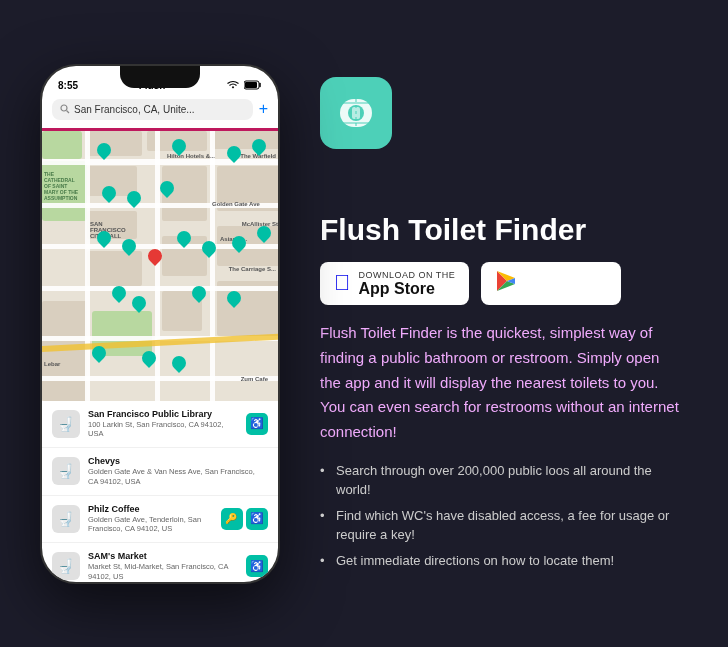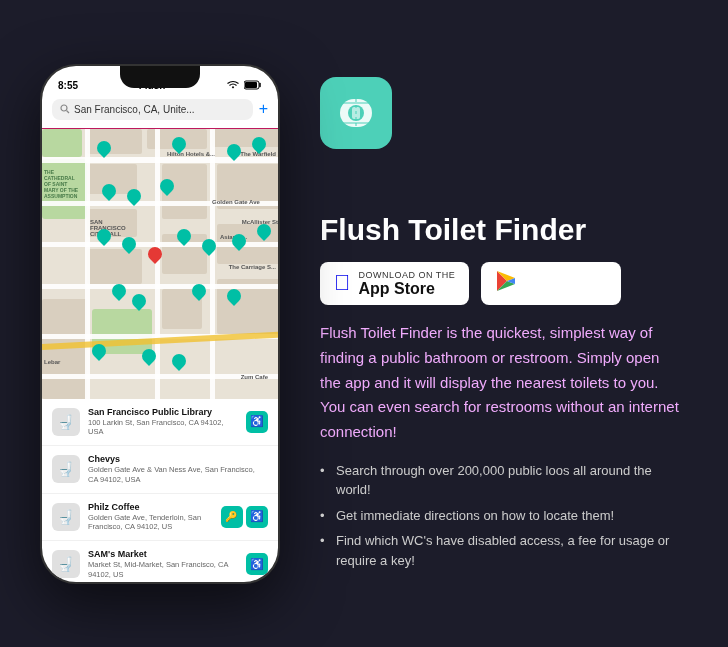--- a/index.html
+++ b/index.html
@@ -67,21 +67,21 @@
 
     .status-left { font-size: 10px; font-weight: 700; }
     .status-right { display: flex; gap: 4px; align-items: center; }
 
     .phone-search-bar {
       background: #fff;
       padding: 4px 10px 8px 10px;
       display: flex;
       align-items: center;
       gap: 6px;
-      border-bottom: 1px solid #be185d;
+      border-bottom: 3px solid #be185d;
     }
 
     .search-input-mock {
       flex: 1;
       background: #f0f0f0;
       border-radius: 8px;
       padding: 5px 8px;
       font-size: 10px;
       color: #333;
       display: flex;
@@ -496,19 +496,19 @@
           </svg>
         </span>
       </a>
 
     </div>
 
     <p class="app-description">Flush Toilet Finder is the quickest, simplest way of finding a public bathroom or restroom. Simply open the app and it will display the nearest toilets to you. You can even search for restrooms without an internet connection!</p>
 
     <ul class="features-list">
       <li>Search through over 200,000 public loos all around the world!</li>
+      <li>Find which WC's have disabled access, a fee for usage or require a key!</li>
       <li>Get immediate directions on how to locate them!</li>
-      <li>Find which WC's have disabled access, a fee for usage or require a key!</li>
     </ul>
 
   </div>
 
 </div>
 
 </body></html>

